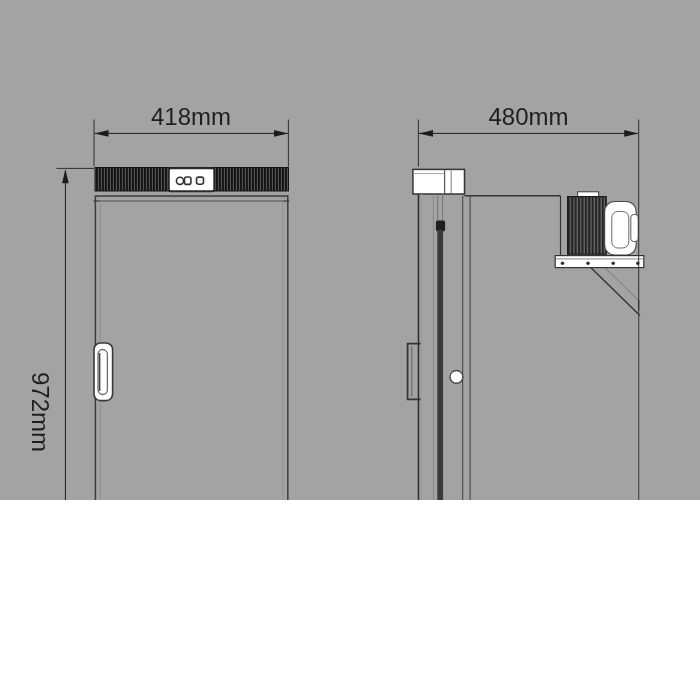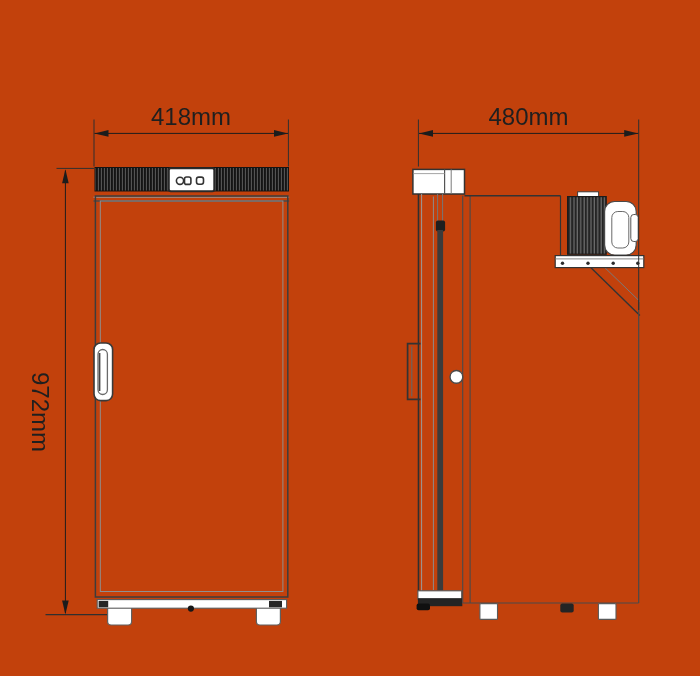--- a/index.html
+++ b/index.html
@@ -1,16 +1,16 @@
 <!DOCTYPE html>
 <html><head>
 <meta charset="utf-8">
 <style>
   html,body{margin:0;padding:0;background:#fff;}
-  #canvas{position:relative;width:700px;height:676px;background:#c2410c;overflow:hidden;}
+  #canvas{position:relative;width:700px;height:500px;background:#a3a3a3;overflow:hidden;}
   svg{display:block;}
   text.dim{font-family:"Liberation Sans",sans-serif;font-size:24px;fill:#1f1f1f;}
 </style>
 </head>
 <body>
 
 <div id="canvas">
 <svg width="700" height="700" viewBox="0 0 700 700">
   <defs>
     <pattern id="grilleHatch" width="3" height="24" patternUnits="userSpaceOnUse">

